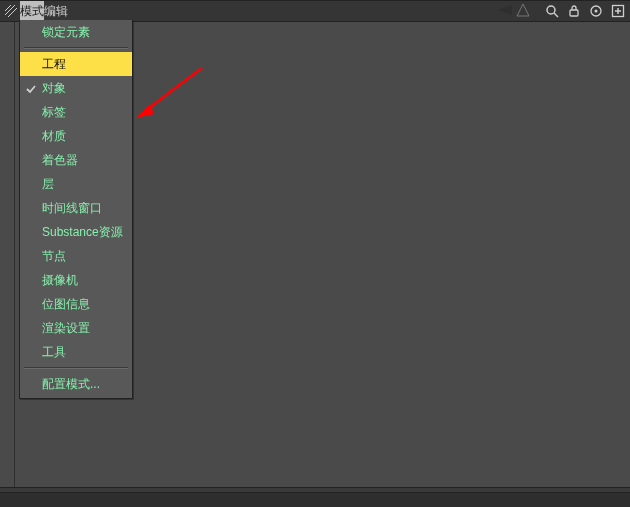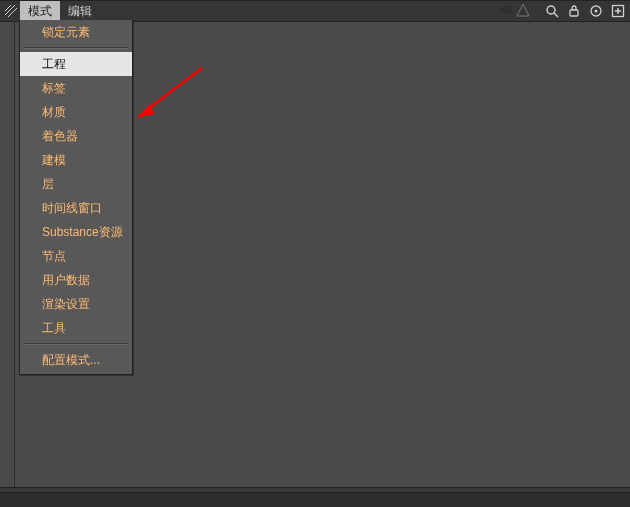--- a/index.html
+++ b/index.html
@@ -27,21 +27,21 @@
     width: 18px;
     display: flex;
     align-items: center;
     justify-content: center;
     color: #d0d0d0;
     font-size: 13px;
     letter-spacing: -2px;
     padding-left: 2px;
   }
   .menu-item {
-    padding: 0 8px;
+    padding: 0 0;
     display: flex;
     align-items: center;
     color: #d0d0d0;
     cursor: default;
   }
   .menu-item.open {
     background: #bfbfbf;
     color: #222;
   }
   .right-icons {
@@ -68,26 +68,26 @@
     flex-direction: column;
     padding-bottom: 2px;
   }
   .dd-item {
     position: relative;
     height: 24px;
     display:flex;
     align-items:center;
     padding-left: 22px;
     padding-right: 8px;
-    color: #fdba74;
+    color: #86efac;
     cursor: default;
     white-space: nowrap;
   }
   .dd-item.highlight {
-    background: #e5e5e5;
+    background: #fde047;
     color: #111;
   }
   .dd-sep {
     height: 1px;
     margin: 3px 4px;
     background: #3a3a3a;
     border-bottom: 1px solid #6a6a6a;
   }
   .check {
     position: absolute;
@@ -202,45 +202,51 @@
 
 <div class="dropdown" id="dropdown">
     <div class="dd-item">
       <span>锁定元素</span>
     </div>
     <div class="dd-sep"></div>
     <div class="dd-item highlight">
       <span>工程</span>
     </div>
     <div class="dd-item">
+      <span class="check"><svg width="10" height="10">
+          <polyline points="1,5 4,8 9,2" fill="none" stroke="currentColor" stroke-width="1.8"></polyline>
+        </svg></span>
+      <span>对象</span>
+    </div>
+    <div class="dd-item">
       <span>标签</span>
     </div>
     <div class="dd-item">
       <span>材质</span>
     </div>
     <div class="dd-item">
       <span>着色器</span>
     </div>
     <div class="dd-item">
-      <span>建模</span>
-    </div>
-    <div class="dd-item">
       <span>层</span>
     </div>
     <div class="dd-item">
       <span>时间线窗口</span>
     </div>
     <div class="dd-item">
       <span>Substance资源</span>
     </div>
     <div class="dd-item">
       <span>节点</span>
     </div>
     <div class="dd-item">
-      <span>用户数据</span>
+      <span>摄像机</span>
+    </div>
+    <div class="dd-item">
+      <span>位图信息</span>
     </div>
     <div class="dd-item">
       <span>渲染设置</span>
     </div>
     <div class="dd-item">
       <span>工具</span>
     </div>
     <div class="dd-sep"></div>
     <div class="dd-item">
       <span>配置模式...</span>

